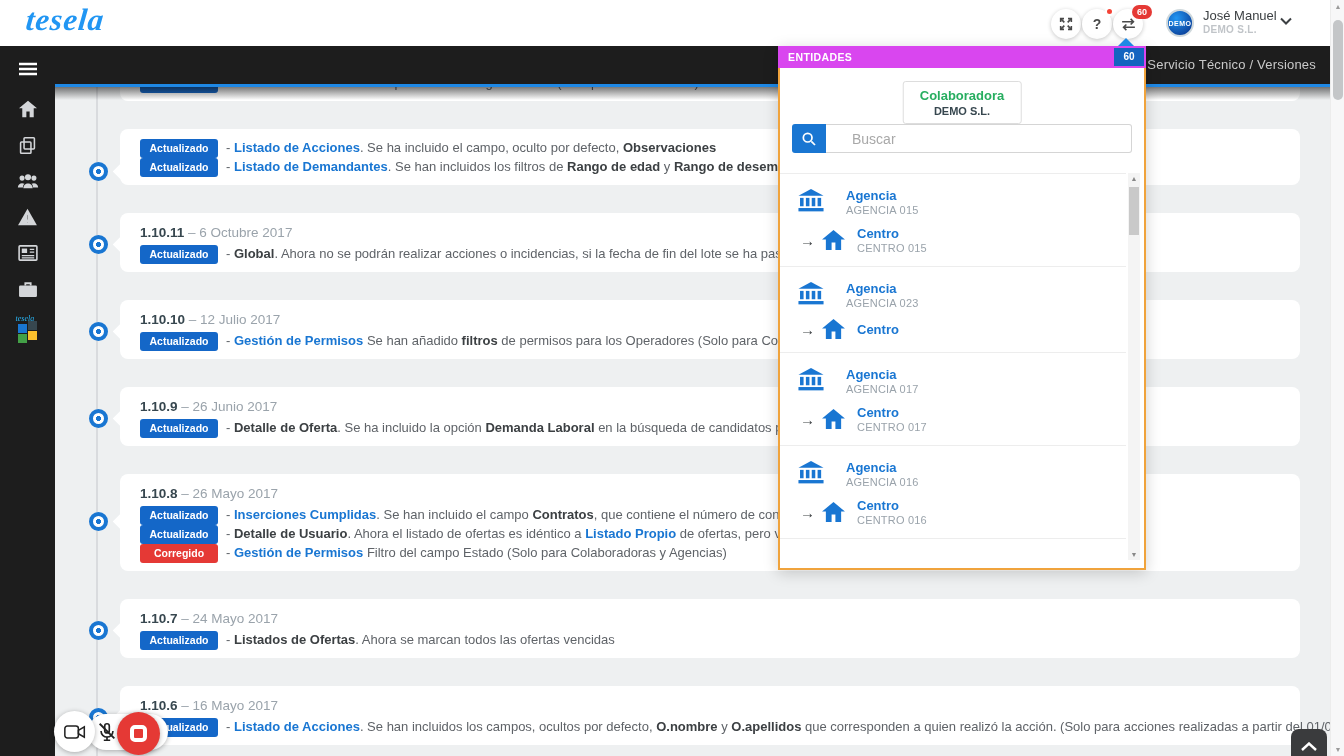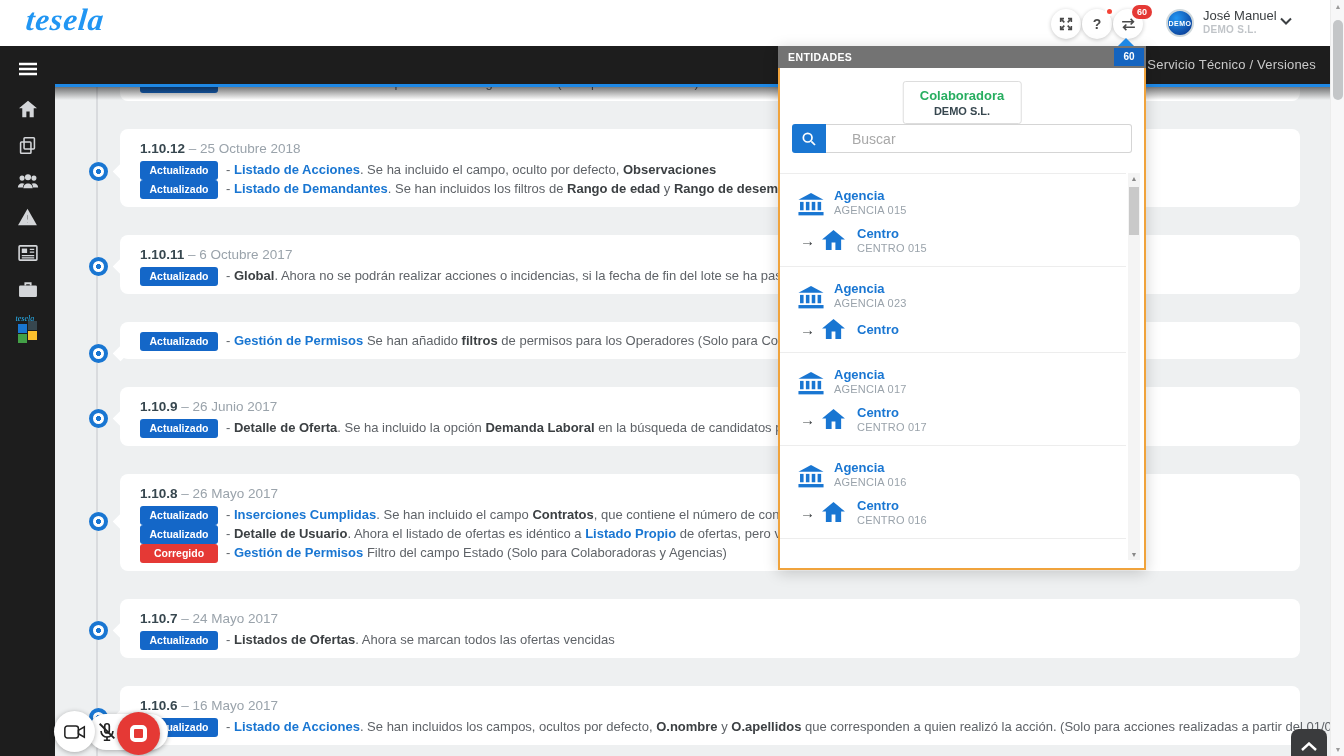--- a/index.html
+++ b/index.html
@@ -62,38 +62,38 @@
            color:#fff; font-size:10.5px; font-weight:bold; margin-right:8px; }
   .badge-updated { background:#1467c8; }
   .badge-fixed { background:#e53935; }
   .tl-link { color:#1976d2; font-weight:bold; cursor:pointer; }
   .tl-bold { color:#3c4043; font-weight:bold; }
 
   
   .panel { position:absolute; left:778px; top:46px; width:368px; height:524px; z-index:40; box-shadow:0 3px 14px rgba(0,0,0,.18); }
   .panel-arrow { position:absolute; left:340px; top:-8px; width:0; height:0;
                  border:8px solid transparent; border-bottom-color:#1e88e5; border-top:none; }
-  .panel-head { height:22px; background:#737373; display:flex; align-items:center; padding-left:10px; }
+  .panel-head { height:22px; background:#d946ef; display:flex; align-items:center; padding-left:10px; }
   .panel-title { color:#fff; font-size:10.5px; font-weight:bold; letter-spacing:.4px; }
   .panel-count { margin-left:auto; margin-right:2px; background:#1464c0; color:#fff; font-size:10px; font-weight:bold;
                  min-width:30px; height:18px; line-height:18px; text-align:center; }
   .panel-body { position:absolute; top:22px; left:0; right:0; bottom:0; background:#fff;
                 border:2px solid #f0a33c; border-top:none; }
   .entity-card { position:absolute; left:50%; transform:translateX(-50%); top:13px; min-width:90px; padding:6px 16px;
                  border:1px solid #ddd; border-radius:3px; text-align:center; background:#fff; cursor:pointer; }
   .entity-type { color:#27ae60; font-weight:bold; font-size:13px; }
   .entity-name { color:#37474f; font-weight:bold; font-size:11px; margin-top:2px; }
   .search-row { position:absolute; top:56px; left:12px; right:12px; height:29px; display:flex; }
   .search-btn { width:34px; background:#1976d2; border-radius:3px 0 0 3px; display:flex; align-items:center; justify-content:center; cursor:pointer; }
   .search-input { flex:1; border:1px solid #d5d5d5; border-left:none; border-radius:0 3px 3px 0; padding:0 26px;
                   font-size:14px; color:#333; font-family:"Liberation Sans",sans-serif; outline:none; }
   .search-input::placeholder { color:#a8a8a8; }
   .entity-list { position:absolute; top:105px; left:0; right:18px; bottom:6px; overflow:hidden; border-top:1px solid #ededed; }
   .entity-group { padding:14px 0 12px 18px; border-bottom:1px solid #ededed; }
-  .eg-agency { display:flex; align-items:flex-end; cursor:pointer; }
+  .eg-agency { display:flex; align-items:flex-start; cursor:pointer;gap:12px; }
   .eg-agency svg { margin-right:10px; margin-top:1px; }
   .eg-label { font-size:13px; font-weight:bold; color:#1976d2; line-height:15px; }
   .eg-sub { font-size:11px; color:#9aa3ab; margin-top:1px; letter-spacing:.2px; }
   .eg-center { display:flex; align-items:center; margin-top:10px; cursor:pointer; }
   .eg-arrow { width:22px; color:#3c4043; font-size:15px; margin-left:2px; }
   .eg-center svg { margin-right:12px; }
   .panel-scroll { position:absolute; top:105px; right:4px; width:12px; bottom:8px; background:#f4f4f4; }
   .panel-thumb { position:absolute; top:14px; left:1px; width:10px; height:48px; background:#c9c9c9; }
   .ps-arrow { position:absolute; left:0; width:12px; text-align:center; font-size:7px; color:#888; }
 
@@ -217,29 +217,29 @@
   </div>
   <div class="content-shade"></div>
 
   <div class="main">
     <div class="tl-line"></div>
     <div class="cards" id="tl-cards">
         <div class="tl-card tl-partial">
           <div class="tl-row"><span class="badge badge-updated">Actualizado</span><span>- </span><span class="tl-link">Control de Actividad</span><span>. Se optimizado la carga de datos (Solo para Colaboradas)</span></div>
         </div>
         <div class="tl-card" style="--my: 33px;">
-          <div class="tl-title"><span class="tl-version">1.10.12 </span><span class="tl-date">– 25 Octubre 2018</span></div>
           <div class="tl-row"><span class="badge badge-updated">Actualizado</span><span>- </span><span class="tl-link">Listado de Acciones</span><span>. Se ha incluido el campo, oculto por defecto, </span><span class="tl-bold">Observaciones</span></div>
           <div class="tl-row"><span class="badge badge-updated">Actualizado</span><span>- </span><span class="tl-link">Listado de Demandantes</span><span>. Se han incluidos los filtros de </span><span class="tl-bold">Rango de edad</span><span> y </span><span class="tl-bold">Rango de desempleo</span></div>
         </div>
         <div class="tl-card" style="--my: 22px;">
           <div class="tl-title"><span class="tl-version">1.10.11 </span><span class="tl-date">– 6 Octubre 2017</span></div>
           <div class="tl-row"><span class="badge badge-updated">Actualizado</span><span>- </span><span class="tl-bold">Global</span><span>. Ahora no se podrán realizar acciones o incidencias, si la fecha de fin del lote se ha pasado (Solo para Agencias y</span></div>
         </div>
         <div class="tl-card" style="--my: 22px;">
+          <div class="tl-title"><span class="tl-version">1.10.10 </span><span class="tl-date">– 12 Julio 2017</span></div>
           <div class="tl-row"><span class="badge badge-updated">Actualizado</span><span>- </span><span class="tl-link">Gestión de Permisos</span><span> Se han añadido </span><span class="tl-bold">filtros</span><span> de permisos para los Operadores (Solo para Colaboradoras y Agencias)</span></div>
         </div>
         <div class="tl-card" style="--my: 22px;">
           <div class="tl-title"><span class="tl-version">1.10.9 </span><span class="tl-date">– 26 Junio 2017</span></div>
           <div class="tl-row"><span class="badge badge-updated">Actualizado</span><span>- </span><span class="tl-bold">Detalle de Oferta</span><span>. Se ha incluido la opción </span><span class="tl-bold">Demanda Laboral</span><span> en la búsqueda de candidatos para la oferta</span></div>
         </div>
         <div class="tl-card" style="--my: 38px;">
           <div class="tl-title"><span class="tl-version">1.10.8 </span><span class="tl-date">– 26 Mayo 2017</span></div>
           <div class="tl-row"><span class="badge badge-updated">Actualizado</span><span>- </span><span class="tl-link">Inserciones Cumplidas</span><span>. Se han incluido el campo </span><span class="tl-bold">Contratos</span><span>, que contiene el número de contratos</span></div>
           <div class="tl-row"><span class="badge badge-updated">Actualizado</span><span>- </span><span class="tl-bold">Detalle de Usuario</span><span>. Ahora el listado de ofertas es idéntico a </span><span class="tl-link">Listado Propio</span><span> de ofertas, pero vinculado al Demandante</span></div>

